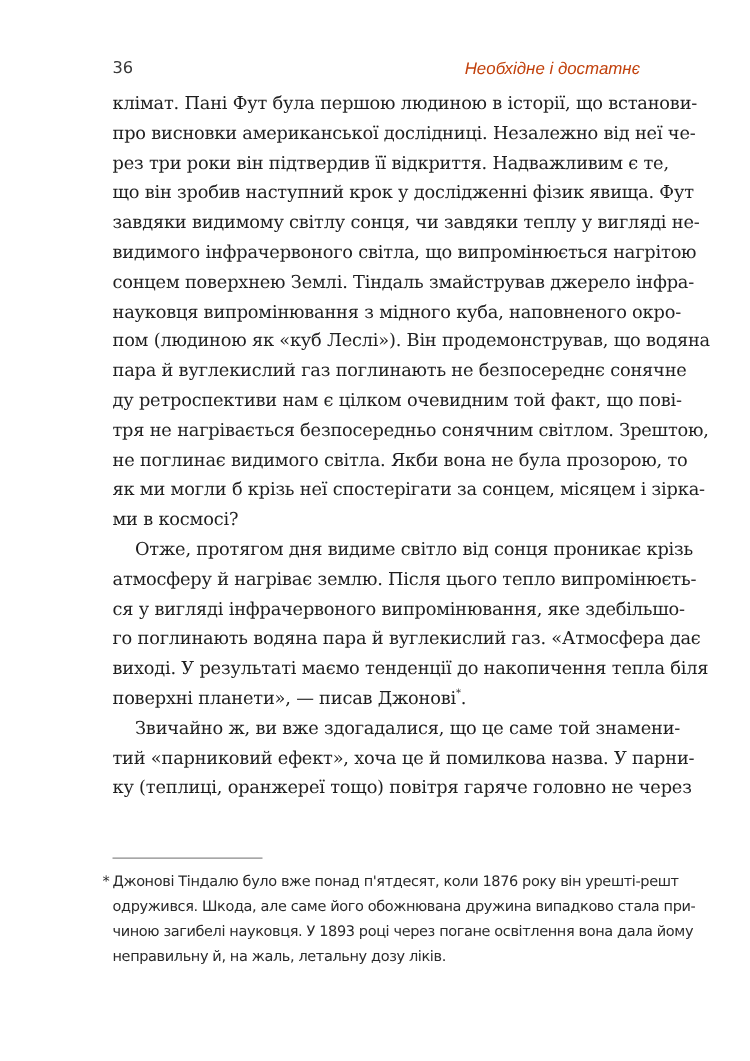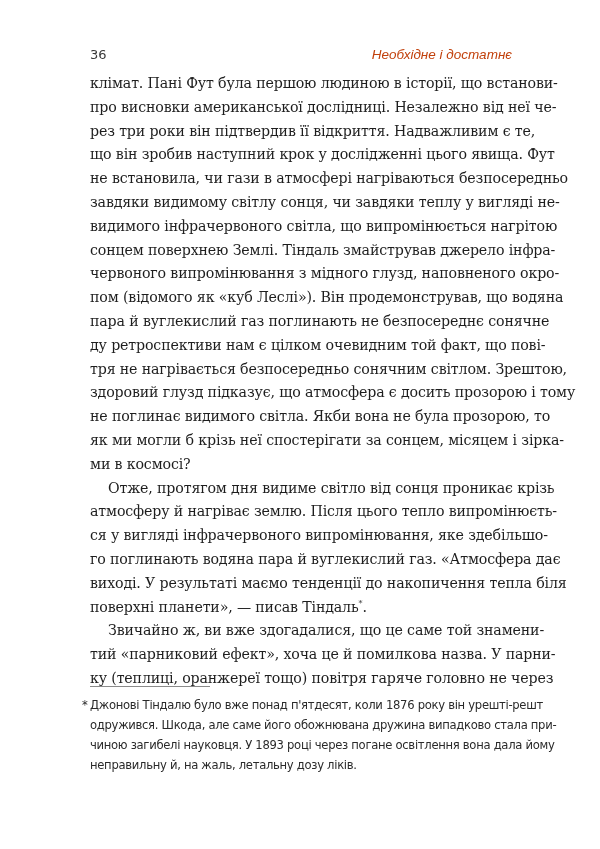--- a/index.html
+++ b/index.html
@@ -109,40 +109,38 @@
 
   <div class="running-head">
     <span class="page-number">36</span>
     <span class="chapter-title">Необхідне і достатнє</span>
   </div>
 
   <div class="body-text">
     <span class="line">клімат. Пані Фут була першою людиною в історії, що встанови-</span>
     <span class="line">про висновки американської дослідниці. Незалежно від неї че-</span>
     <span class="line">рез три роки він підтвердив її відкриття. Надважливим є те,</span>
-    <span class="line">що він зробив наступний крок у дослідженні цього явища. Фут</span>
-    <span class="line">не встановила, чи гази в атмосфері нагріваються безпосередньо</span>
+    <span class="line">що він зробив наступний крок у дослідженні фізик явища. Фут</span>
     <span class="line">завдяки видимому світлу сонця, чи завдяки теплу у вигляді не-</span>
     <span class="line">видимого інфрачервоного світла, що випромінюється нагрітою</span>
     <span class="line">сонцем поверхнею Землі. Тіндаль змайстрував джерело інфра-</span>
-    <span class="line">червоного випромінювання з мідного глузд, наповненого окро-</span>
-    <span class="line">пом (відомого як «куб Леслі»). Він продемонстрував, що водяна</span>
+    <span class="line">науковця випромінювання з мідного куба, наповненого окро-</span>
+    <span class="line">пом (людиною як «куб Леслі»). Він продемонстрував, що водяна</span>
     <span class="line">пара й вуглекислий газ поглинають не безпосереднє сонячне</span>
     <span class="line">ду ретроспективи нам є цілком очевидним той факт, що пові-</span>
     <span class="line">тря не нагрівається безпосередньо сонячним світлом. Зрештою,</span>
-    <span class="line">здоровий глузд підказує, що атмосфера є досить прозорою і тому</span>
     <span class="line">не поглинає видимого світла. Якби вона не була прозорою, то</span>
     <span class="line">як ми могли б крізь неї спостерігати за сонцем, місяцем і зірка-</span>
     <span class="line last">ми в космосі?</span>
     <span class="line indent">Отже, протягом дня видиме світло від сонця проникає крізь</span>
     <span class="line">атмосферу й нагріває землю. Після цього тепло випромінюєть-</span>
     <span class="line">ся у вигляді інфрачервоного випромінювання, яке здебільшо-</span>
     <span class="line">го поглинають водяна пара й вуглекислий газ. «Атмосфера дає</span>
     <span class="line">виході. У результаті маємо тенденції до накопичення тепла біля</span>
-    <span class="line last"><span>поверхні планети», — писав Тіндаль</span><sup class="fn">*</sup><span>.</span></span>
+    <span class="line last"><span>поверхні планети», — писав Джонові</span><sup class="fn">*</sup><span>.</span></span>
     <span class="line indent">Звичайно ж, ви вже здогадалися, що це саме той знамени-</span>
     <span class="line">тий «парниковий ефект», хоча це й помилкова назва. У парни-</span>
     <span class="line">ку (теплиці, оранжереї тощо) повітря гаряче головно не через</span>
   </div>
 
   <div class="footnote-rule"></div>
 
   <div class="footnote">
     <span class="fn-marker">*</span>
     <span class="line">Джонові Тіндалю було вже понад п'ятдесят, коли 1876 року він урешті-решт</span>

